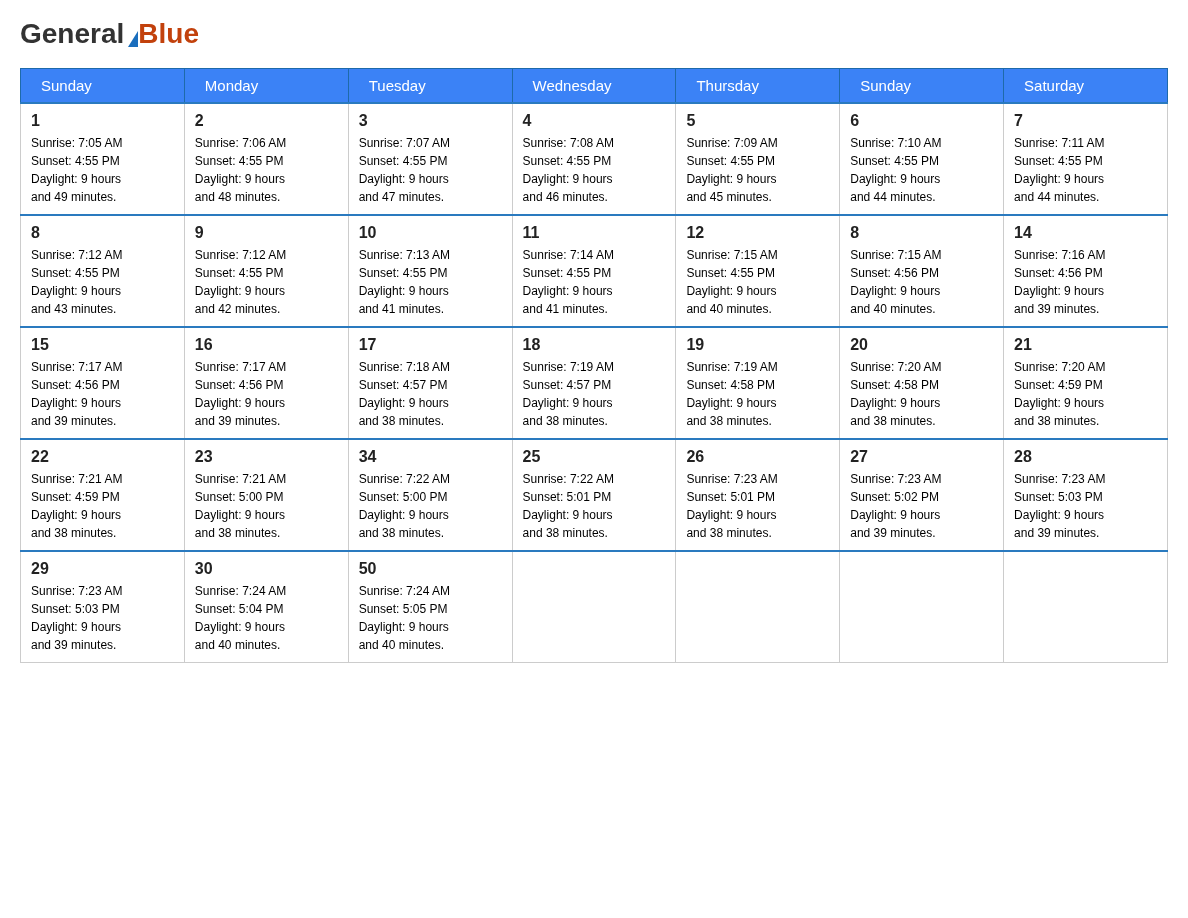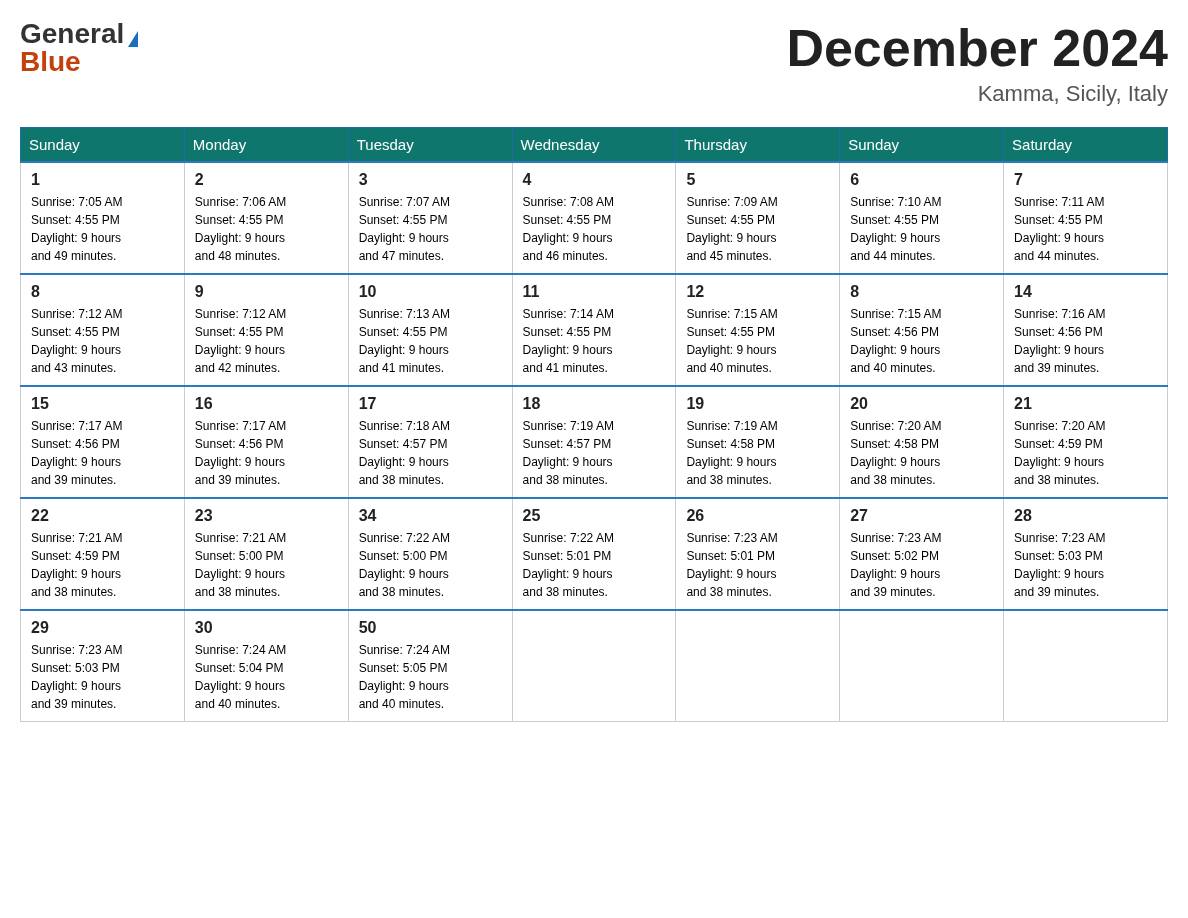--- a/index.html
+++ b/index.html
@@ -11,21 +11,21 @@
       padding: 20px;
     }
     .header {
       display: flex;
       justify-content: space-between;
       align-items: flex-start;
       margin-bottom: 20px;
     }
     .logo {
       display: flex;
-      flex-direction: column;
+      flex-direction: row;
       align-items: flex-start;
     }
     .logo-general {
       font-size: 28px;
       font-weight: bold;
       color: #333;
       line-height: 1;
     }
     .logo-blue {
       font-size: 28px;
@@ -55,24 +55,24 @@
       font-size: 22px;
       color: #555;
       margin-top: 4px;
     }
     .calendar {
       width: 100%;
       border-collapse: collapse;
       border: 1px solid #ccc;
     }
     .calendar th {
-      background-color: #0f766e;
+      background-color: #3b82f6;
       color: #fff;
       text-align: left;
-      padding: 8px 8px;
+      padding: 8px 20px;
       font-size: 15px;
       font-weight: normal;
       border: 1px solid #1e6aaa;
     }
     .calendar td {
       vertical-align: top;
       padding: 8px 10px;
       border: 1px solid #ccc;
       width: calc(100% / 7);
       min-height: 100px;
@@ -99,24 +99,20 @@
 <body>
 
 <div class="header">
   <div class="logo">
     <div>
       <span class="logo-general">General</span><span class="logo-triangle"></span>
     </div>
     <div>
       <span class="logo-blue">Blue</span>
     </div>
-  </div>
-  <div class="title-section">
-    <div class="month-title">December 2024</div>
-    <div class="location">Kamma, Sicily, Italy</div>
   </div>
 </div>
 
 <table class="calendar">
   <thead>
     <tr>
       <th>Sunday</th>
       <th>Monday</th>
       <th>Tuesday</th>
       <th>Wednesday</th>

